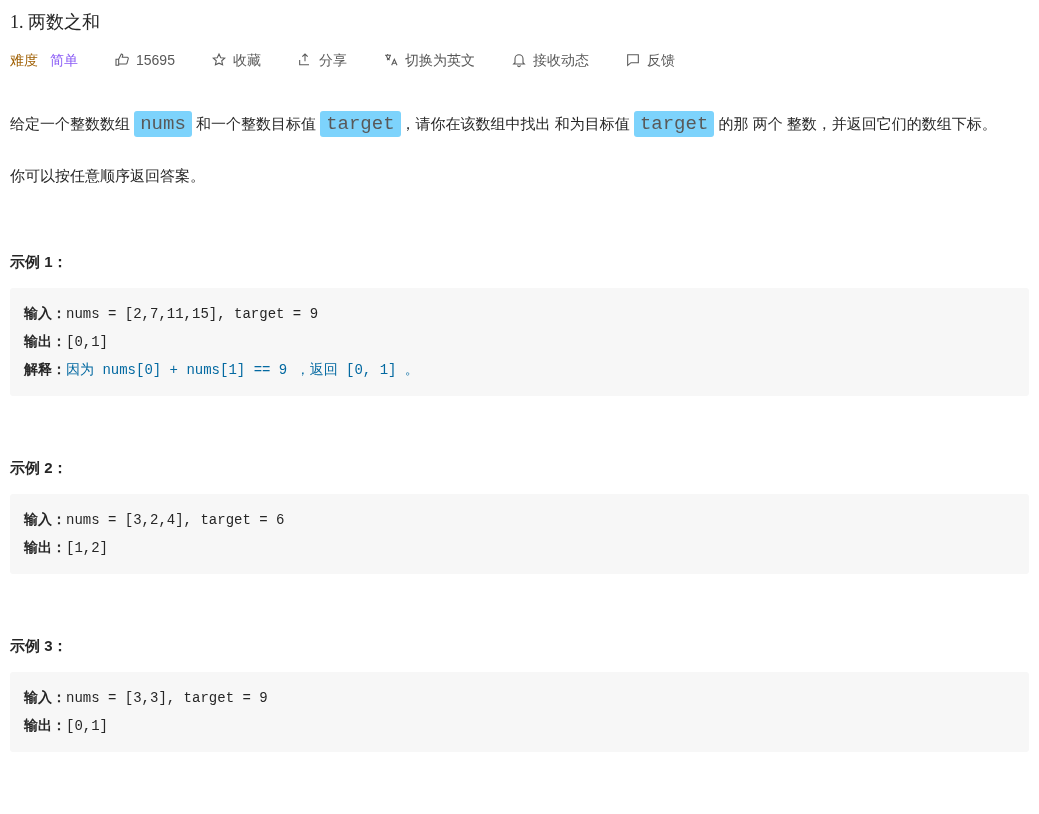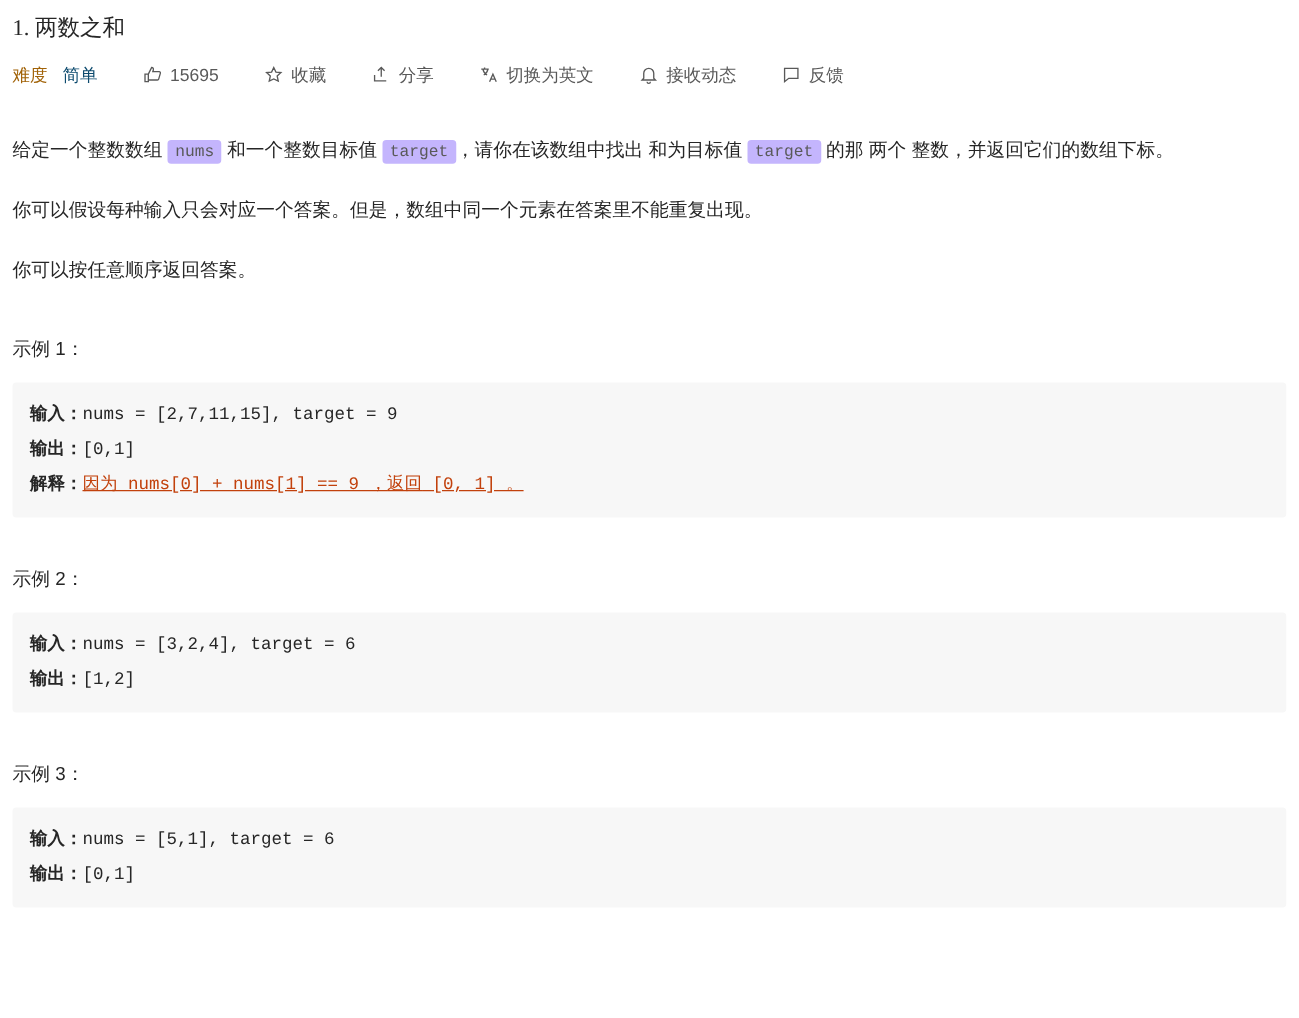--- a/index.html
+++ b/index.html
@@ -28,57 +28,57 @@
     color: #595959;
     margin-bottom: 36px;
   }
   .meta-item {
     display: inline-flex;
     align-items: center;
     gap: 6px;
     cursor: pointer;
   }
   .difficulty-label { color: #a16207; }
-  .difficulty-value { color: #0c4a6e; margin-left: 6px; }
+  .difficulty-value { color: #8b5cf6; margin-left: 6px; }
   .icon { display: inline-flex; align-items: center; justify-content: center; }
   .icon svg { width: 16px; height: 16px; stroke: #595959; fill: none; stroke-width: 1.6; }
   .content p {
     margin: 0 0 20px 0;
     font-size: 15px;
     color: #262626;
     line-height: 1.85;
   }
   code.inline {
-    background: #c4b5fd;
+    background: #7dd3fc;
     color: #595959;
     padding: 2px 6px;
     border-radius: 3px;
     font-family: Menlo, Consolas, "Courier New", monospace;
-    font-size: 13px;
+    font-size: 19px;
   }
   strong { font-weight: 400; }
   .example-head {
-    font-weight: 400;
+    font-weight: 700;
     font-size: 15px;
-    margin: 38px 0 14px 0;
+    margin: 60px 0 14px 0;
   }
   pre.example {
     background: #f7f7f7;
     color: #262626;
     padding: 12px 14px;
     border-radius: 3px;
     font-family: Menlo, Consolas, "Courier New", monospace;
     font-size: 14px;
     line-height: 2.0;
     margin: 0;
     white-space: pre;
     overflow-x: auto;
   }
   pre.example .lab { font-weight: 700; margin-top: 40px; }
-  pre.example .dim { color: #c2410c; text-decoration: underline; }
+  pre.example .dim { color: #0369a1; }
 </style>
 </head>
 <body>
 
 <div class="title">1. 两数之和</div>
 
 <div class="meta-row">
   <span class="meta-item">
     <span class="difficulty-label">难度</span>
     <span class="difficulty-value">简单</span>
@@ -136,28 +136,27 @@
         </svg>
     </span>
     <span>反馈</span>
   </span>
 </div>
 
 <div class="content">
   <p>
     <span>给定一个整数数组 </span><code class="inline">nums</code><span> 和一个整数目标值 </span><code class="inline">target</code><span>，请你在该数组中找出 </span><strong>和为目标值</strong><span> </span><code class="inline">target</code><span>  的那 </span><strong>两个</strong><span> 整数，并返回它们的数组下标。</span>
   </p>
-  <p>你可以假设每种输入只会对应一个答案。但是，数组中同一个元素在答案里不能重复出现。</p>
   <p>你可以按任意顺序返回答案。</p>
 </div>
 
 <div class="example-head">示例 1：</div>
 <pre class="example"><span class="lab">输入：</span><span>nums = [2,7,11,15], target = 9</span>
 <span class="lab">输出：</span><span>[0,1]</span>
 <span class="lab">解释：</span><span class="dim">因为 nums[0] + nums[1] == 9 ，</span><span class="dim">返回</span><span class="dim"> [0, 1] 。</span></pre>
 
 <div class="example-head">示例 2：</div>
 <pre class="example"><span class="lab">输入：</span><span>nums = [3,2,4], target = 6</span>
 <span class="lab">输出：</span><span>[1,2]</span></pre>
 
 <div class="example-head">示例 3：</div>
-<pre class="example"><span class="lab">输入：</span><span>nums = [5,1], target = 6</span>
+<pre class="example"><span class="lab">输入：</span><span>nums = [3,3], target = 9</span>
 <span class="lab">输出：</span><span>[0,1]</span></pre>
 
 </body></html>

